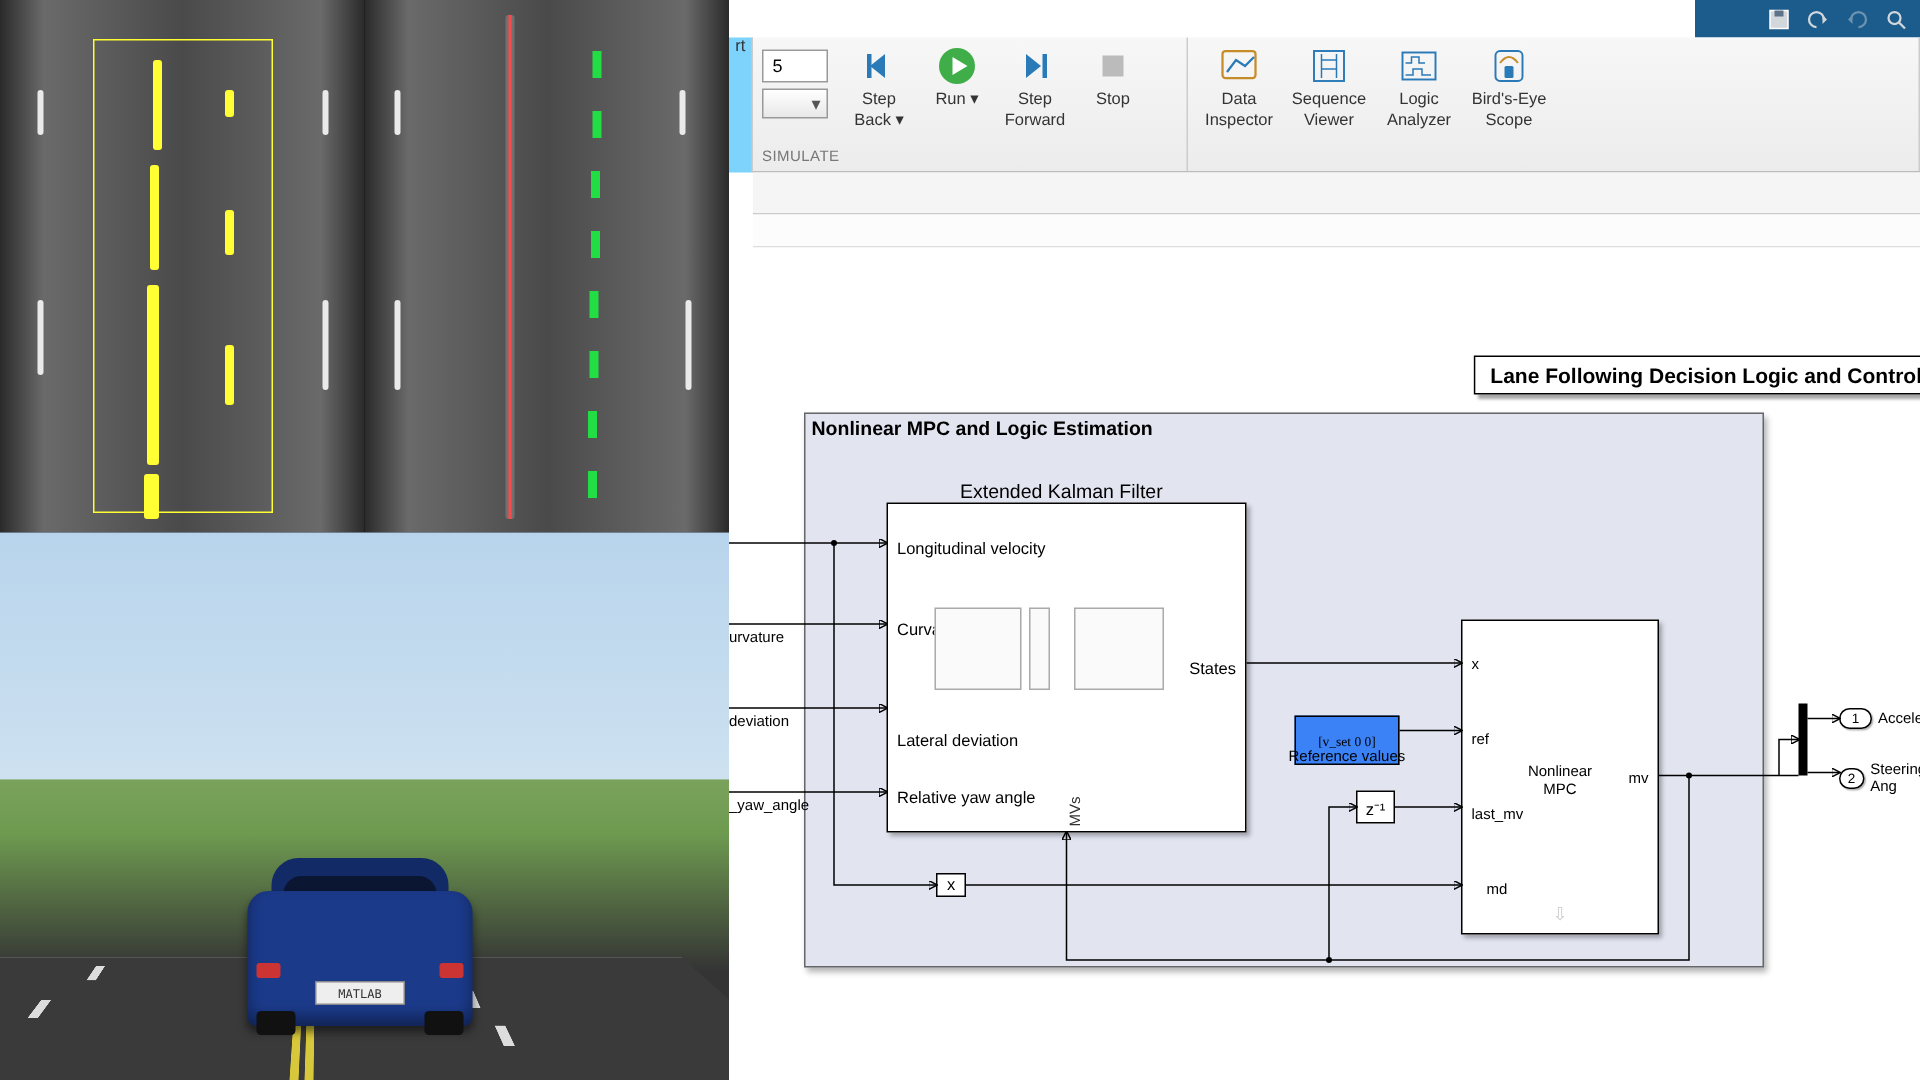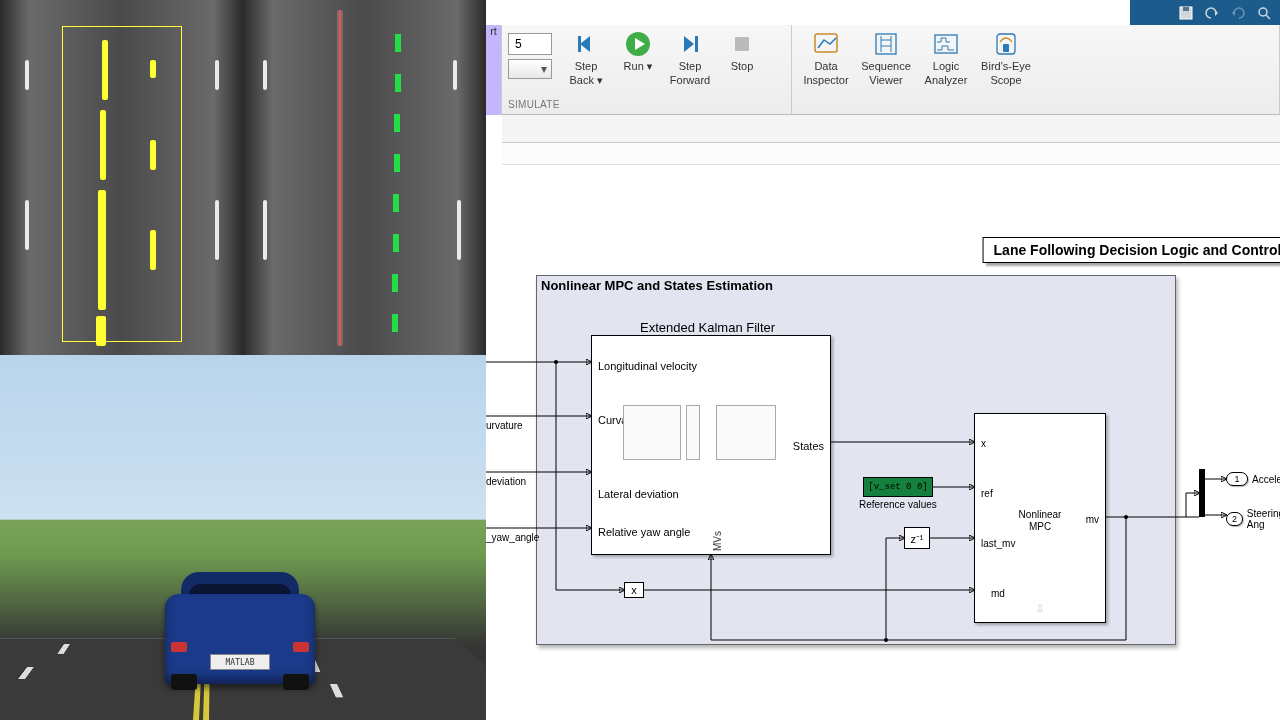--- a/index.html
+++ b/index.html
@@ -43,21 +43,21 @@
 
 .mini-block { position:absolute; border:1px solid #aaa; background:#fafafa; }
 .mini-block.g1 { top:240px; left:137px; width:58px; height:55px; }
 .mini-block.g2 { top:240px; left:200px; width:14px; height:55px; }
 .mini-tf { position:absolute; top:240px; left:230px; width:60px; height:55px; border:1px solid #aaa; background:#fafafa; }
 
 .mu-label { position: absolute; top: 330px; left: 220px; font-size: 10px; transform: rotate(-90deg); transform-origin: left top; color:#333; }
 
 .mux-block { position: absolute; top: 417px; left: 138px; width: 20px; height: 16px; background:#fff; border: 1px solid #000; display:flex; align-items:center; justify-content:center; font-size: 11px; }
 
-.refvals-block { position: absolute; top: 312px; left: 377px; width: 70px; height: 20px; background:#15803d; border:1px solid #000; display:flex; align-items:center; justify-content:center; font-family: Liberation Mono, monospace; font-size: 9px; }
+.refvals-block { position: absolute; top: 312px; left: 377px; width: 70px; height: 33px; background:#3b82f6; border:1px solid #000; display:flex; align-items:center; justify-content:center; font-family: Liberation Serif, serif; font-size: 9px; }
 .refvals-label { position:absolute; top: 334px; left: 373px; font-size: 10px; }
 
 .z1-block { position: absolute; top: 362px; left: 418px; width: 26px; height: 22px; background:#fff; border:1px solid #000; display:flex; align-items:center; justify-content:center; font-size: 11px; }
 
 .mpc-block { position: absolute; top: 248px; left: 488px; width: 132px; height: 210px; background:#fff; border:1px solid #000; box-shadow: 2px 2px 3px rgba(0,0,0,.3); }
 .mpc-port { position:absolute; font-size: 10px; }
 .mpc-center { position:absolute; width:100%; text-align:center; font-size:10px; top: 95px; line-height:1.2; }
 .mpc-downarrow { position:absolute; left:50%; bottom:6px; transform:translateX(-50%); color:#ccc; font-size:12px; }
 
 .demux-bar { position:absolute; top:304px; left:713px; width:6px; height:48px; background:#000; }
@@ -89,21 +89,21 @@
 .car { position:absolute; bottom:28px; left:155px; width:170px; height:150px; }
 .car-body { position:absolute; bottom:8px; left:10px; right:10px; height:90px; background:#1b3a8a; border-radius:14px 14px 6px 6px; box-shadow: inset 0 -6px 10px rgba(0,0,0,.4), 0 4px 6px rgba(0,0,0,.5); }
 .car-roof { position:absolute; bottom:60px; left:26px; right:26px; height:60px; background:#122a66; border-radius:18px 18px 4px 4px; }
 .car-window { position:absolute; bottom:66px; left:34px; right:34px; height:42px; background:#0b1633; border-radius:12px 12px 2px 2px; }
 .plate { position:absolute; bottom:22px; left:50%; transform:translateX(-50%); width:60px; height:16px; background:#eee; border:1px solid #888; font-size:8px; display:flex; align-items:center; justify-content:center; font-family: monospace; color:#333; }
 .tail { position:absolute; bottom:40px; width:16px; height:10px; background:#c33; border-radius:2px; }
 .tail.l { left:16px; } .tail.r { right:16px; }
 .wheel { position:absolute; bottom:2px; width:26px; height:16px; background:#111; border-radius:3px; }
 .wheel.l { left:16px; } .wheel.r { right:16px; }
 
-.truncated-rt-label { position:absolute; top:25px; left:486px; width:16px; height:90px; background:#c4b5fd; border-right:1px solid #ccc; display:flex; align-items:flex-start; justify-content:center; font-size:11px; padding-bottom:18px; color:#333; }
+.truncated-rt-label { position:absolute; top:25px; left:486px; width:16px; height:90px; background:#7dd3fc; border-right:1px solid #ccc; display:flex; align-items:flex-start; justify-content:center; font-size:11px; padding-bottom:18px; color:#333; }
 </style>
 </head>
 <body>
 
 <div class="img-panel">
   <div class="lane-top">
     <div class="lane-half">
       <div class="roi-box" style="top:26px;left:62px;width:120px;height:316px;"></div>
       <div class="lane-mark" style="top:40px;left:102px;width:6px;height:60px;"></div>
       <div class="lane-mark" style="top:110px;left:100px;width:6px;height:70px;"></div>
@@ -258,21 +258,21 @@
 </div>
 
 <div class="breadcrumb" style="left:502px;"></div>
 <div style="position:absolute;top:143px;left:502px;right:0;height:22px;border-bottom:1px solid #ddd;background:#fcfcfc;"></div>
 
 <div class="canvas" style="left:486px;top:165px;">
 
   <div class="diagram-title-box">Lane Following Decision Logic and Controller</div>
 
   <div class="subsystem-outer">
-    <div class="subsystem-title">Nonlinear MPC and States Estimation</div>
+    <div class="subsystem-title">Nonlinear MPC and Logic Estimation</div>
   </div>
 
   <div class="ekf-label">Extended Kalman Filter</div>
 
   <div class="signal-left" style="top:255px;">urvature</div>
   <div class="signal-left" style="top:311px;">deviation</div>
   <div class="signal-left" style="top:367px;">_yaw_angle</div>
 
   <div class="ekf-block">
     <div class="ekf-port left" style="top:24px;">Longitudinal velocity</div>

